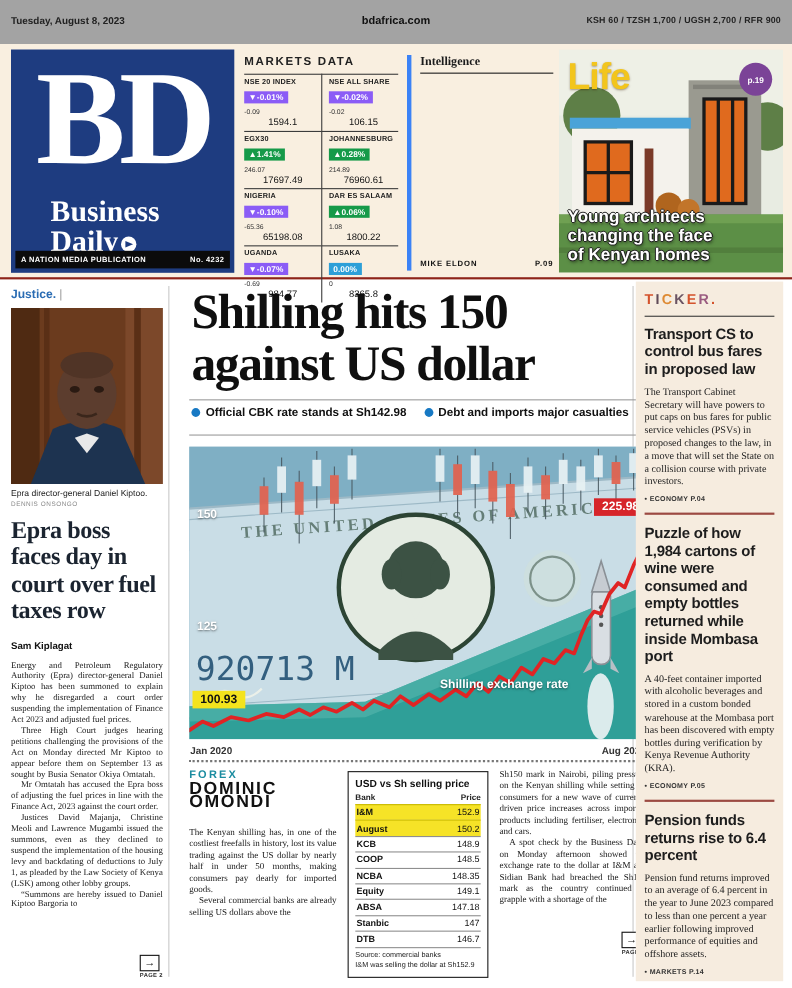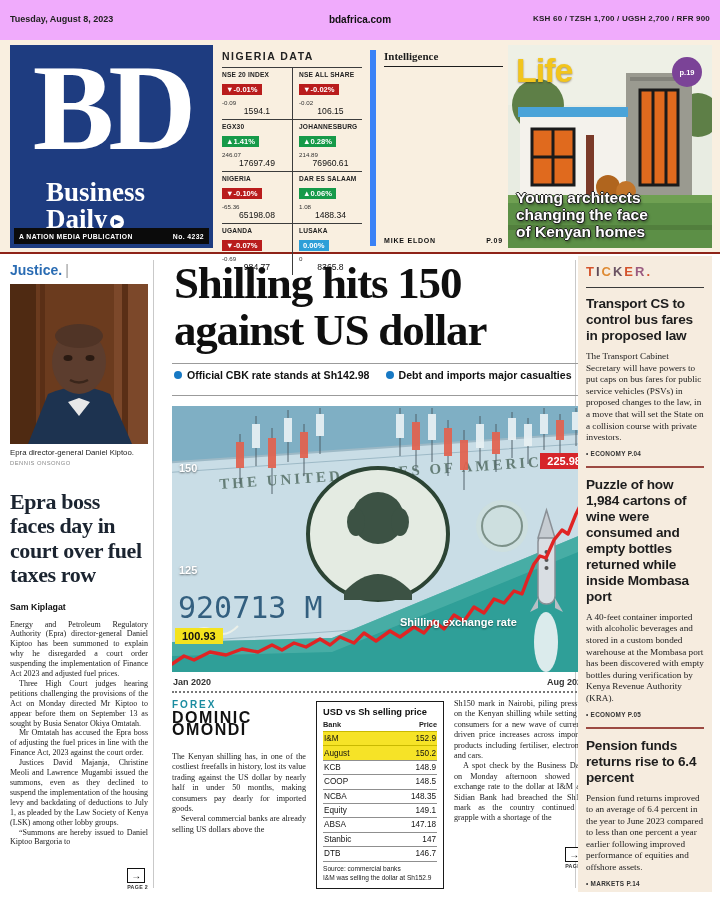--- a/index.html
+++ b/index.html
@@ -1,20 +1,20 @@
 <!DOCTYPE html>
 <html><head>
 <meta charset="utf-8">
 <style>
   * { margin:0; padding:0; box-sizing:border-box; }
   html,body { width:720px; height:898px; background:#fff; font-family:"Liberation Sans",sans-serif; color:#111; }
   #page { position:relative; width:720px; height:898px; overflow:hidden; background:#fff; }
 
   
-  .topbar { position:absolute; top:0; left:0; width:720px; height:40px; background:#f0abfc; }
+  .topbar { position:absolute; top:0; left:0; width:720px; height:40px; background:#a3a3a3; }
   .topbar .date { position:absolute; left:10px; top:14px; font-size:9px; font-weight:bold; color:#222; }
   .topbar .site { position:absolute; left:0; right:0; top:14px; text-align:center; font-size:10px; font-weight:bold; color:#111; }
   .topbar .prices { position:absolute; right:10px; top:14px; font-size:8px; font-weight:bold; color:#222; letter-spacing:.2px; }
 
   
   .band { position:absolute; top:40px; left:0; width:720px; height:212px; background:#f9efe0; }
   .rule-maroon { position:absolute; top:252px; left:0; width:720px; height:2px; background:#8e2318; }
 
   .logo { position:absolute; left:10px; top:45px; width:203px; height:203px; background:#1e3c80; color:#fff; }
   .logo .bd { font-family:"Liberation Serif",serif; font-weight:bold; font-size:122px; line-height:1; letter-spacing:-6px; position:absolute; top:2px; left:50%; transform:translateX(-50%); }
@@ -23,50 +23,50 @@
   .logo .globe::after { content:""; position:absolute; left:4px; top:3.5px; border-left:7px solid #1e3c80; border-top:3.5px solid transparent; border-bottom:3.5px solid transparent; }
   .logo .bar { position:absolute; left:4px; right:4px; bottom:4px; height:16px; background:#0b0b0b; display:flex; justify-content:space-between; align-items:center; padding:0 5px; font-size:6.8px; font-weight:bold; letter-spacing:.4px; }
 
   .markets { position:absolute; left:222px; top:50px; width:140px; height:196px; }
   .markets .mtitle { font-size:10.5px; font-weight:bold; letter-spacing:1.5px; color:#222; margin-bottom:5px; }
   .mgrid { display:grid; grid-template-columns:1fr 1fr; }
   .mitem { border-top:1px solid #3c3c3c; padding:3px 0 3px 0; min-height:45px; }
   .mitem.right { border-left:1px solid #3c3c3c; padding-left:6px; }
   .mname { font-size:6.6px; font-weight:bold; color:#222; letter-spacing:.2px; white-space:nowrap; }
   .badge { display:inline-block; margin-top:2px; font-size:7.6px; font-weight:bold; color:#fff; padding:1.5px 4px 1px; }
-  .badge[data-trend="down"] { background:#b91c1c; }
+  .badge[data-trend="down"] { background:#8b5cf6; }
   .badge[data-trend="up"]   { background:#169a49; }
   .badge[data-trend="flat"] { background:#2d9fd8; }
   .mchange { font-size:6.2px; color:#333; margin-top:3px; }
   .mvalue { font-size:8.6px; color:#111; font-weight:500;text-align:center; }
 
-  .intel { position:absolute; left:370px; top:50px; width:133px; height:196px; border-left:6px solid #3b82f6; padding-left:8px; }
+  .intel { position:absolute; left:370px; top:50px; width:133px; height:196px; border-left:4px solid #3b82f6; padding-left:8px; }
   .intel .ilabel { font-family:"Liberation Serif",serif; font-weight:bold; font-size:11px; color:#1c1c1c; }
   .intel .ihr { border:none; border-top:1.3px solid #1c1c1c; margin:4px 0 6px; }
   .intel .iquote { font-family:"Liberation Serif",serif; font-size:14.6px; line-height:17.6px; color:#161616; font-weight:600; letter-spacing:-.2px; }
   .intel .ifoot { position:absolute; bottom:2px; left:8px; right:0; display:flex; justify-content:space-between; font-size:7px; font-weight:bold; letter-spacing:.8px; color:#111; }
 
   .life { position:absolute; left:508px; top:45px; width:204px; height:203px; overflow:hidden; }
   .life svg { position:absolute; inset:0; }
   .life .llabel { position:absolute; top:6px; left:8px; font-size:34px; font-weight:800; color:#f2c51d; letter-spacing:-1px; text-shadow:0 1px 2px rgba(60,30,0,.45); }
   .life .lbadge { position:absolute; top:12px; right:10px; width:30px; height:30px; border-radius:50%; background:#7b4397; color:#fff; font-size:7.5px; font-weight:bold; display:flex; align-items:center; justify-content:center; }
   .life .lcap { position:absolute; left:8px; bottom:8px; width:150px; font-size:15.5px; line-height:17px; font-weight:800; color:#fff; text-shadow:0 1px 0 #222,1px 0 0 #222,0 -1px 0 #222,-1px 0 0 #222,1px 2px 3px rgba(0,0,0,.6); }
 
   
   .vline { position:absolute; top:260px; bottom:10px; width:1px; background:#c9c9c9; }
   .vline.v1 { left:153px; } .vline.v2 { left:575px; }
 
   
   .leftcol { position:absolute; left:10px; top:262px; width:138px; height:628px; }
-  .kicker { font-size:14px; font-weight:bold; color:#2a6cb3; }
+  .kicker { font-size:11px; font-weight:bold; color:#2a6cb3; }
   .kicker .kbar { color:#9a9a9a; font-weight:normal; margin-left:3px; }
   .photo { width:138px; height:160px; margin-top:6px; display:block; }
   .pcap { font-size:7.8px; color:#222; margin-top:4px; line-height:9.5px; }
   .pcred { font-size:5.8px; color:#8a8a8a; letter-spacing:.5px; margin-top:2px; }
-  .lheadline { font-family:"Liberation Serif",serif; font-weight:bold; font-size:22px; line-height:24.5px; color:#1b2430; letter-spacing:-.4px; margin-top:24px; }
+  .lheadline { font-family:"Liberation Serif",serif; font-weight:bold; font-size:22px; line-height:24.5px; color:#1b2430; letter-spacing:-.4px; margin-top:8px; }
   .byline { font-size:8.8px; font-weight:bold; color:#111; margin-top:14px; margin-bottom:8px; }
   .serifbody p { font-family:"Liberation Serif",serif; font-size:8px; line-height:9.9px; text-align:justify; color:#1a1a1a; }
   .serifbody p + p { text-indent:9px; }
   .pageref { position:absolute; right:0; bottom:0; text-align:center; }
   .pageref .abox { width:18px; height:15px; border:1.4px solid #111; display:flex; align-items:center; justify-content:center; font-size:10px; font-weight:bold; color:#111; background:#fff; }
   .pageref .plabel { font-size:5.3px; font-weight:bold; color:#333; margin-top:1px; letter-spacing:.3px; }
 
   
   .center { position:absolute; left:172px; top:260px; width:416px; }
   .mainhead { font-family:"Liberation Serif",serif; font-weight:bold; font-size:45px; line-height:47px; letter-spacing:-1.2px; color:#0f0f0f; padding-left:2px; }
@@ -91,21 +91,21 @@
   .fkicker { font-size:10px; font-weight:800; letter-spacing:2px; color:#1b8ca0; }
   .fby { font-size:16px; font-weight:800; letter-spacing:1.5px; color:#111; white-space:pre-line; line-height:12px; margin-top:2px; }
   .fcol .serifbody { margin-top:16px; }
   .fcol .serifbody p, .ccol .serifbody p { font-size:8.2px; line-height:10.4px; }
 
   .ftable { position:absolute; left:144px; top:2px; width:128px; border:1.6px solid #1a1a1a; background:#fff; padding:5px 6px 6px; }
   .ftable .ttitle { font-size:9.3px; font-weight:bold; color:#111; }
   .thead { display:flex; justify-content:space-between; font-size:7.4px; font-weight:bold; color:#222; margin-top:3px; padding-bottom:2px; }
   .t-row { display:flex; justify-content:space-between; font-size:8.2px; color:#111; border-top:1px solid #8f8f8f; padding:2.2px 1px; }
   .t-row[data-hl="true"] { background:#f6e327; border-top-color:#c9b900; }
-  .t-row .bank { font-weight:400;text-align:right; }
+  .t-row .bank { font-weight:700;text-align:right; }
   .tsource { border-top:1px solid #8f8f8f; margin-top:1px; padding-top:3px; font-size:6.6px; line-height:8.2px; color:#222; }
 
   .ccol { position:absolute; left:282px; top:0; width:134px; height:176px; }
   .ccol .pageref { right:2px; bottom:6px; }
 
   
   .ticker { position:absolute; left:578px; top:256px; width:134px; height:636px; background:#f6ecdf; padding:8px 8px 6px; overflow:hidden; }
   .tk-title { font-size:13px; font-weight:800; letter-spacing:2px; }
   .tk-hr1 { border:none; border-top:1.4px solid #3a3a3a; margin:8px 0 8px; }
   .tk-item h3 { font-size:13.6px; line-height:16px; font-weight:800; color:#1d1d1d; letter-spacing:-.2px; }
@@ -133,21 +133,21 @@
       <span>Business</span><br>
       <span>Daily</span><span class="globe"></span>
     </div>
     <div class="bar">
       <span>A NATION MEDIA PUBLICATION</span>
       <span>No. 4232</span>
     </div>
   </div>
 
   <div class="markets">
-    <div class="mtitle">NIGERIA DATA</div>
+    <div class="mtitle">MARKETS DATA</div>
     <div class="mgrid">
       <div class="mitem">
         <div class="mname">NSE 20 INDEX</div>
         <span class="badge" data-trend="down">▼-0.01%</span>
         <div class="mchange">-0.09</div>
         <div class="mvalue">1594.1</div>
       </div>
       <div class="mitem right">
         <div class="mname">NSE ALL SHARE</div>
         <span class="badge" data-trend="down">▼-0.02%</span>
@@ -169,21 +169,21 @@
       <div class="mitem">
         <div class="mname">NIGERIA</div>
         <span class="badge" data-trend="down">▼-0.10%</span>
         <div class="mchange">-65.36</div>
         <div class="mvalue">65198.08</div>
       </div>
       <div class="mitem right">
         <div class="mname">DAR ES SALAAM</div>
         <span class="badge" data-trend="up">▲0.06%</span>
         <div class="mchange">1.08</div>
-        <div class="mvalue">1488.34</div>
+        <div class="mvalue">1800.22</div>
       </div>
       <div class="mitem">
         <div class="mname">UGANDA</div>
         <span class="badge" data-trend="down">▼-0.07%</span>
         <div class="mchange">-0.69</div>
         <div class="mvalue">984.77</div>
       </div>
       <div class="mitem right">
         <div class="mname">LUSAKA</div>
         <span class="badge" data-trend="flat">0.00%</span>

